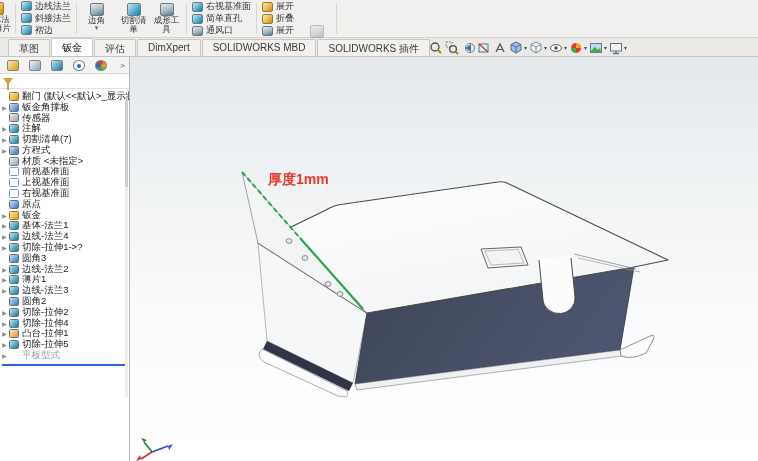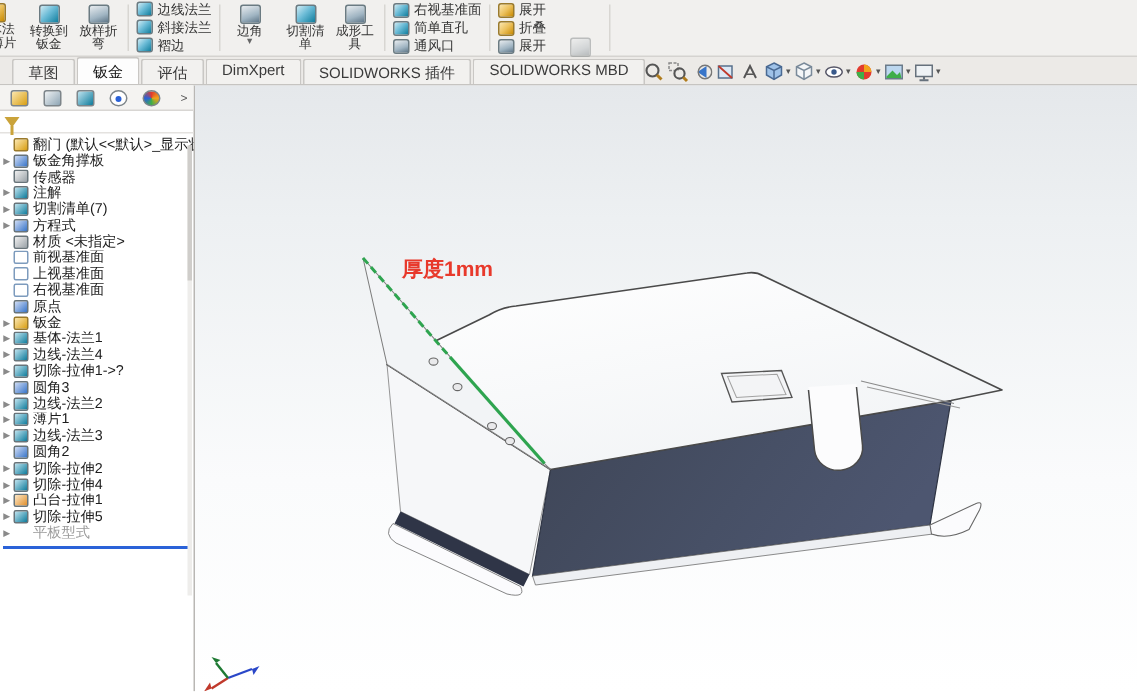--- a/index.html
+++ b/index.html
@@ -89,30 +89,20 @@
 <body>
 <div id="app">
 
 <div id="ribbon">
   <div class="sliver">
     <div class="rbtn-big">
           <span class="ric gold"></span>
       <span class="rlbl">基体法兰/薄片</span>
         </div>
   </div>
-  <div class="rgroup">
-    <div class="rbtn-big">
-      <span class="ric"></span>
-      <span class="rlbl">转换到钣金</span>
-        </div>
-    <div class="rbtn-big">
-      <span class="ric steel"></span>
-      <span class="rlbl">放样折弯</span>
-        </div>
-  </div>
   <div class="rsep"></div>
   <div class="rgroup cols">
     <div class="rcol">
       <div class="rbtn-row">
         <span class="ric sm"></span>
         <span class="rlbl">边线法兰</span>
           </div>
       <div class="rbtn-row">
         <span class="ric sm"></span>
         <span class="rlbl">斜接法兰</span>
@@ -182,22 +172,22 @@
         </div>
   </div>
   <div class="rsep"></div>
 </div>
 
 <div id="tabbar">
   <div class="tab">草图</div>
   <div class="tab active">钣金</div>
   <div class="tab">评估</div>
   <div class="tab">DimXpert</div>
+  <div class="tab">SOLIDWORKS MBD</div>
   <div class="tab">SOLIDWORKS 插件</div>
-  <div class="tab">SOLIDWORKS MBD</div>
 </div>
 
 <div id="headsup">
   <span class="hu">
     <svg width="14" height="14">
           <circle cx="6" cy="6" r="4" fill="none" stroke="#555" stroke-width="1.4"></circle>
           <line x1="9" y1="9" x2="12" y2="12" stroke="#b07c1d" stroke-width="2"></line>
         </svg>
       </span>
   <span class="hu">

